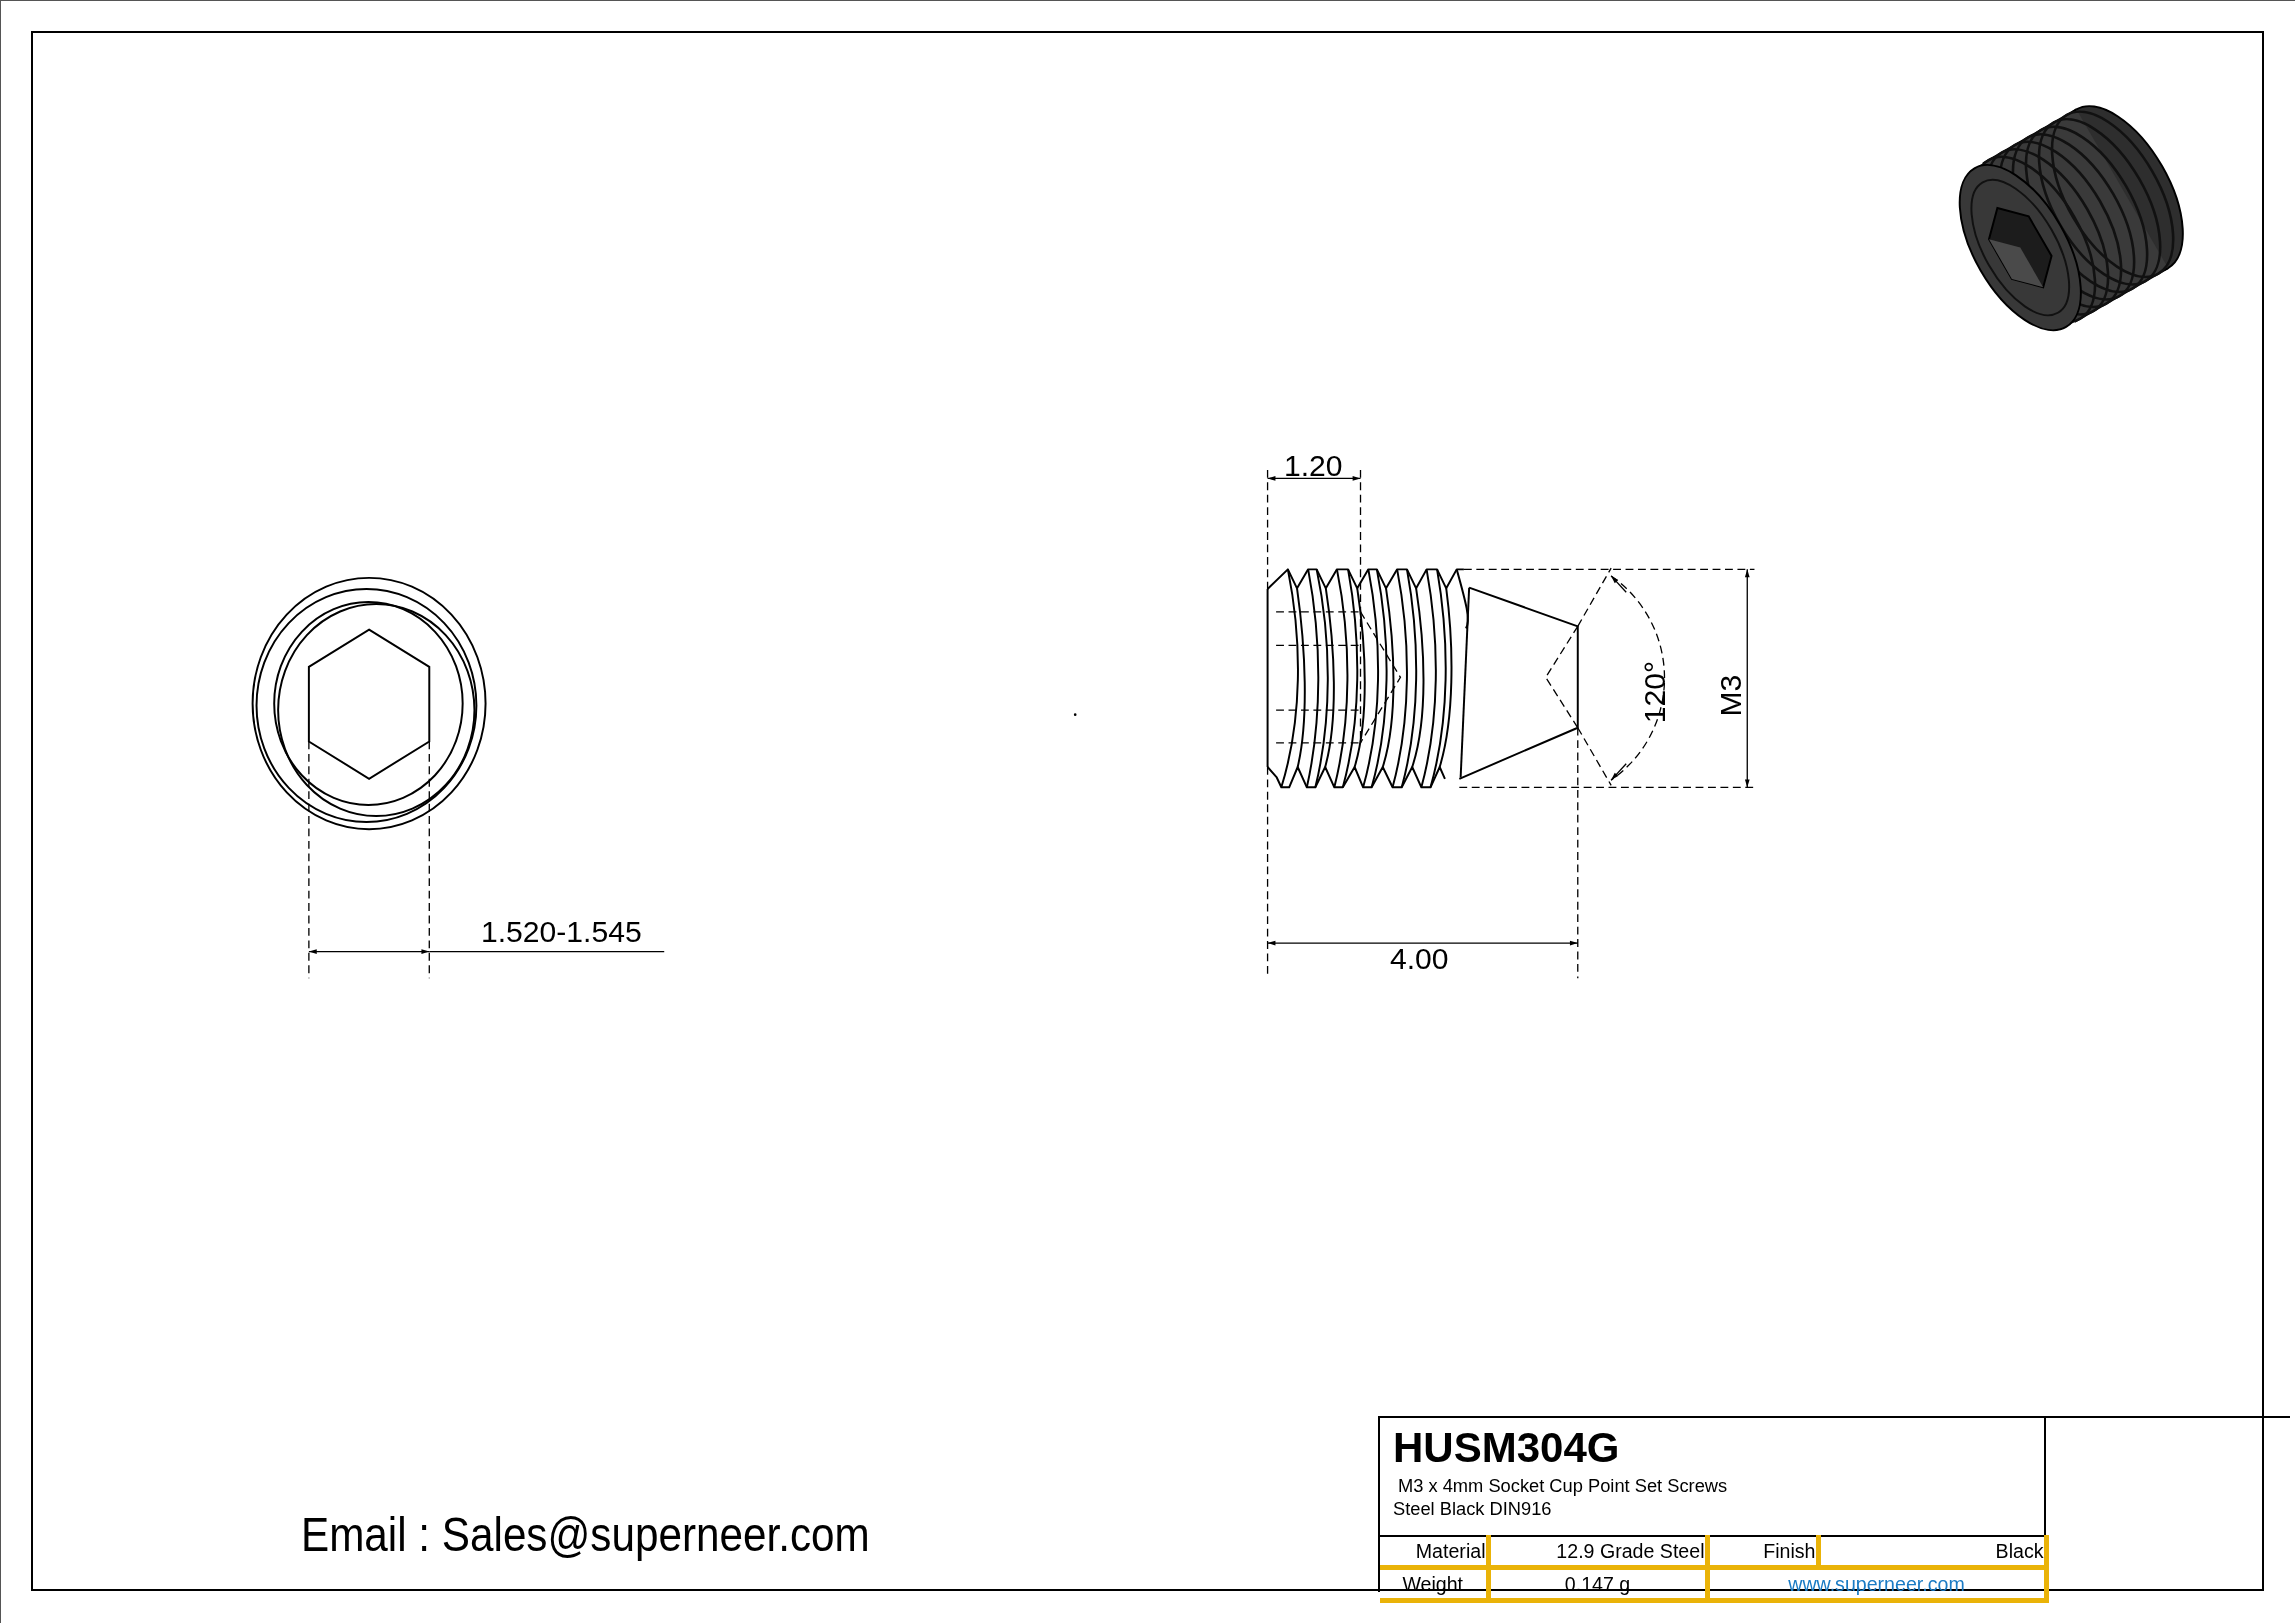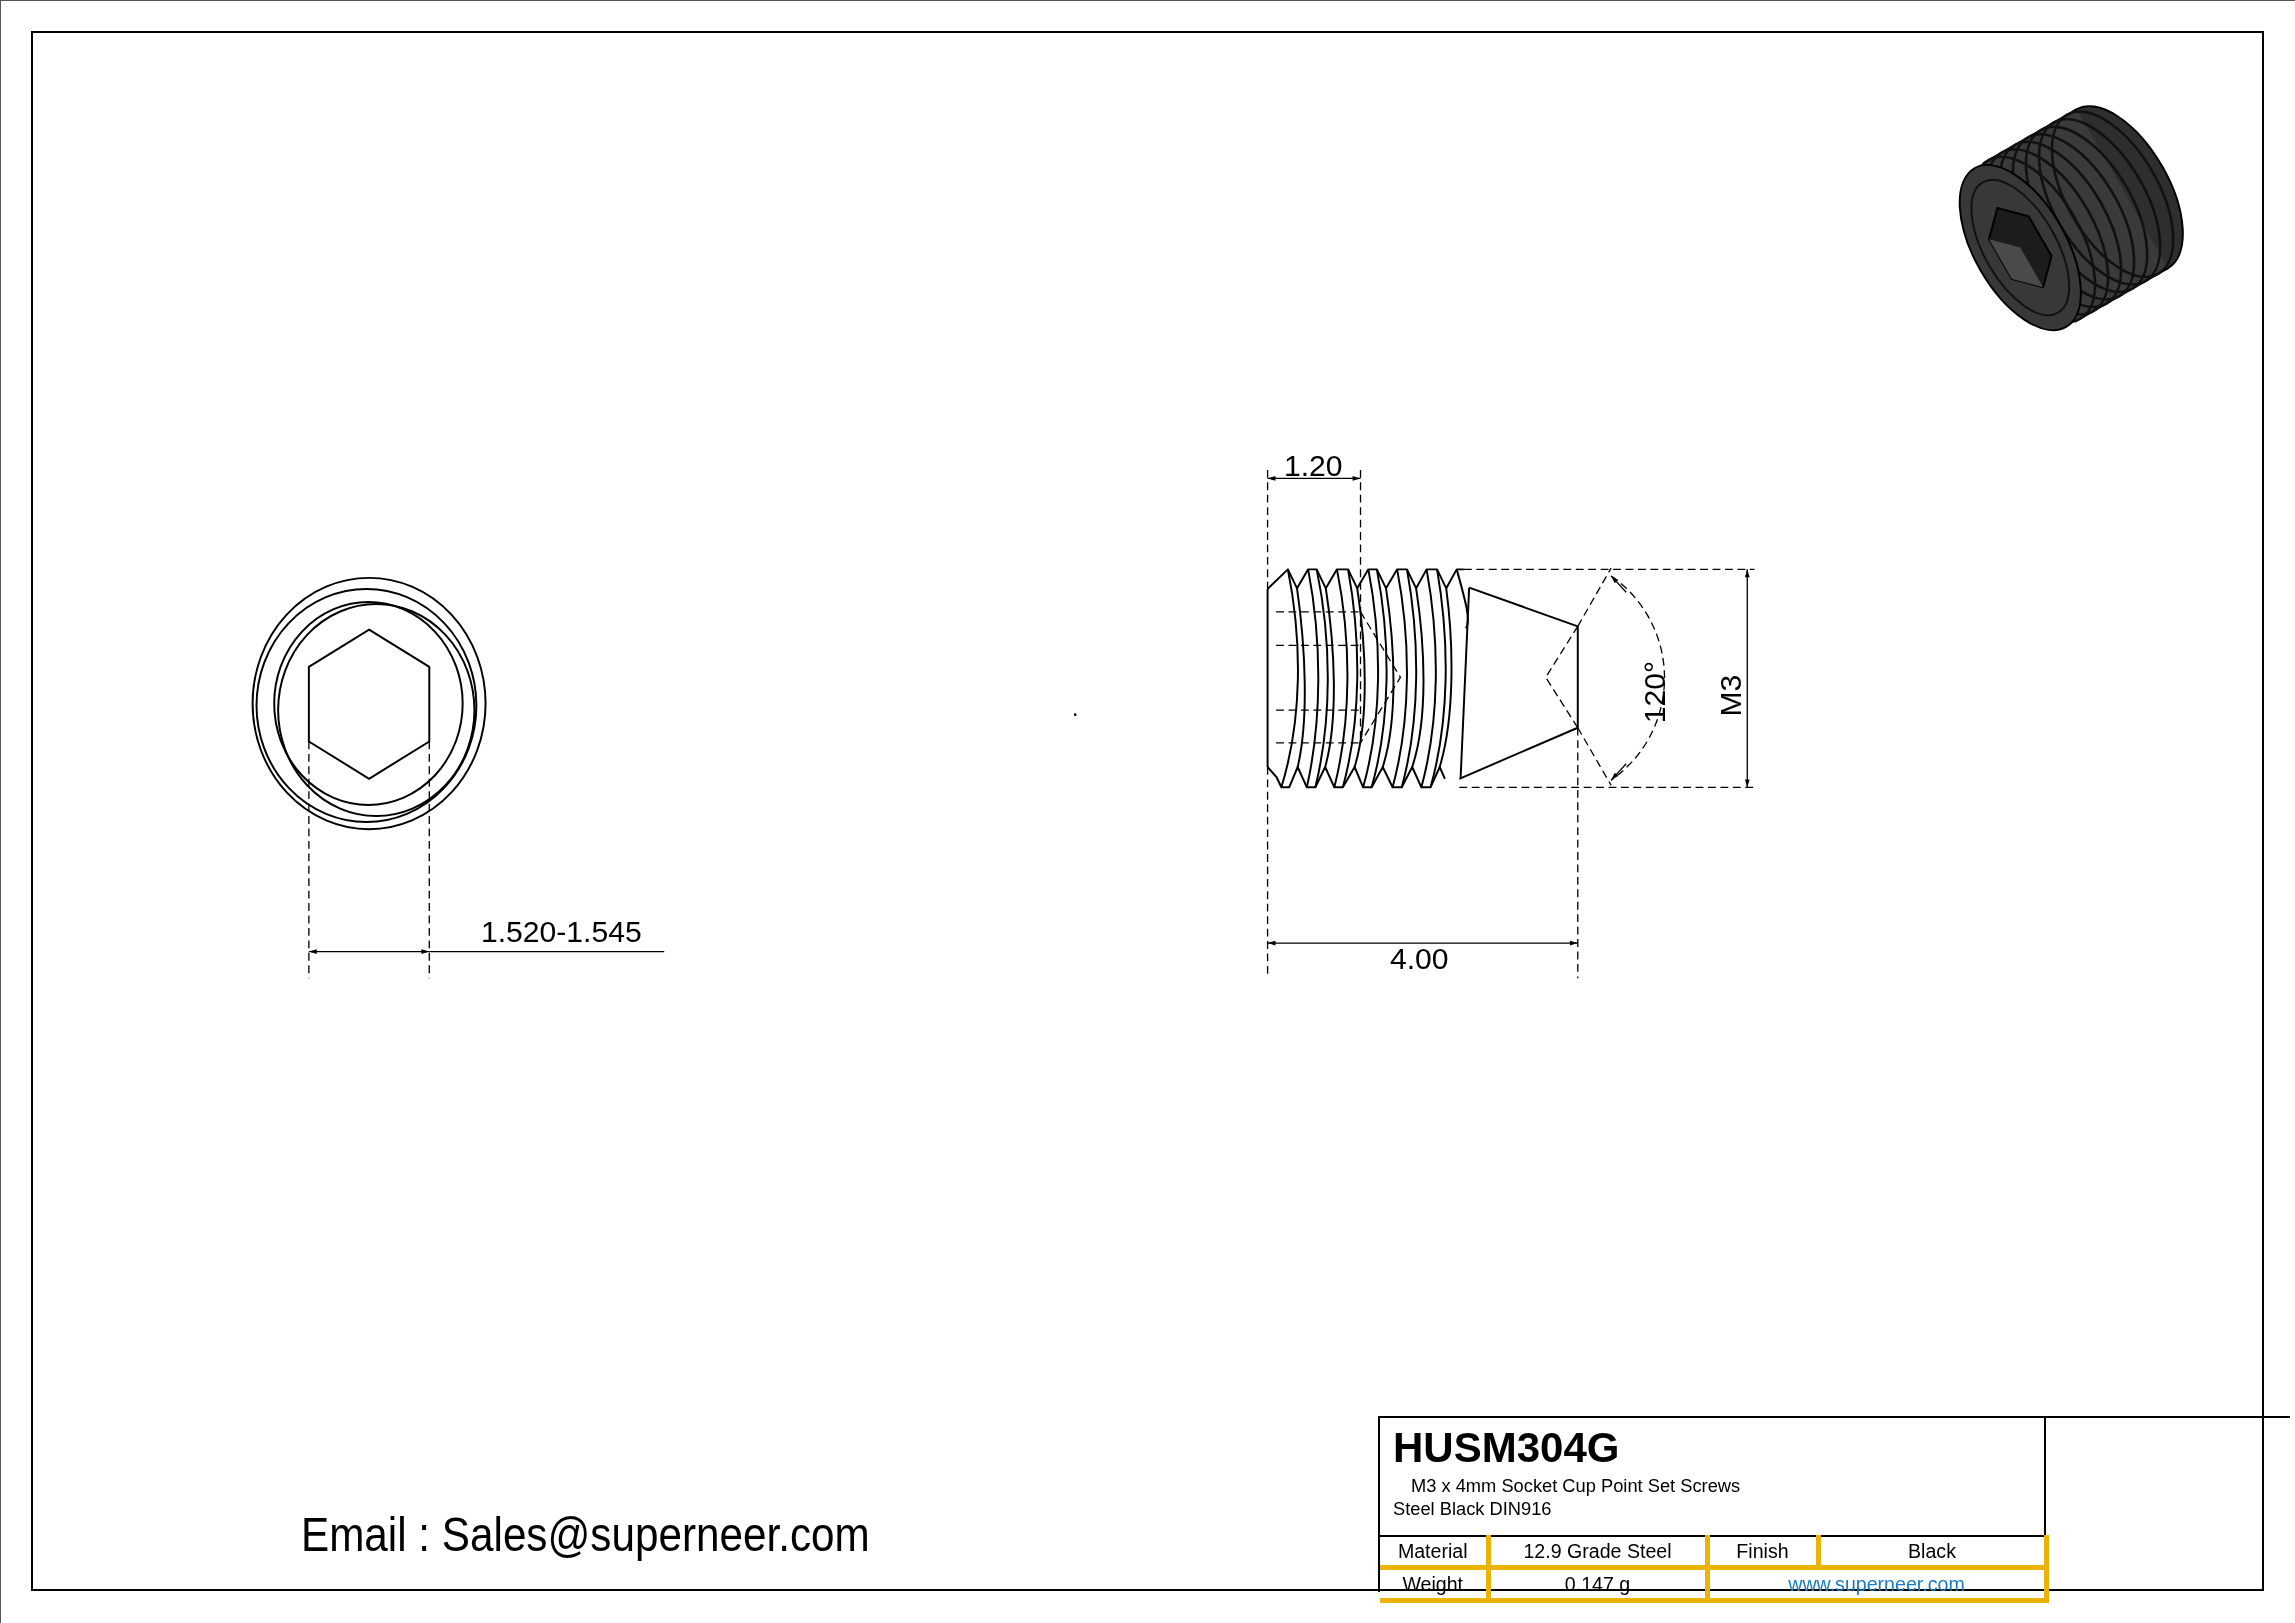--- a/index.html
+++ b/index.html
@@ -4,25 +4,25 @@
 <style>
   html, body { margin:0; padding:0; background:#ffffff; }
   body { width:2295px; height:1623px; position:relative; overflow:hidden; font-family:"Liberation Sans", sans-serif; }
   .page-edge { position:absolute; left:0; top:0; width:2294px; height:1622px; border:0.7px solid #555; }
   .frame { position:absolute; left:31px; top:31px; width:2233px; height:1560px; border:2px solid #000; box-sizing:border-box; }
   svg.drawing { position:absolute; left:0; top:0; }
   .dimtext { font-family:"Liberation Sans", sans-serif; fill:#000; }
   .title-block { position:absolute; left:1352px; top:1416px; width:912px; height:176px; border-top:2px solid #000; border-left:2px solid #000; box-sizing:border-box;margin-left:26px; }
   .tb-main { position:absolute; left:0; top:0; width:666px; height:117px; border-right:2px solid #000; box-sizing:border-box; }
   .tb-code { position:absolute; left:13px; top:9.2px; font-size:42px; font-weight:bold; color:#000; line-height:1; }
-  .tb-desc1 { position:absolute; left:31px; top:59px; font-size:18.3px; color:#000; line-height:1; }
+  .tb-desc1 { position:absolute; left:18px; top:59px; font-size:18.3px; color:#000; line-height:1; }
   .tb-desc2 { position:absolute; left:13px; top:82px; font-size:18.3px; color:#000; line-height:1; }
   .tb-table { position:absolute; left:0; top:117px; width:666px; height:60px; border-collapse:collapse; table-layout:fixed; }
   .tb-table td { border:5px solid #eab308; font-size:19.6px; color:#000; text-align:center; padding:0; height:28px; }
-  .tb-table tr:first-child td { border-top:2px solid #000; }
+  .tb-table tr:first-child td { border-top:2px solid #000;text-align:right; }
   .tb-table td.link { color:#1a7bc4; }
   .tb-logo { position:absolute; left:664px; top:0; width:247px; height:174px; border-left:2px solid #000; box-sizing:border-box; }
   .logo-text { position:absolute; left:0; width:100%; top:131px; text-align:center; font-size:34px; font-weight:bold; letter-spacing:2px; line-height:1; }
   .email { position:absolute; left:301px; top:1511px; font-size:48px; color:#000; line-height:1; transform:scaleX(0.88); transform-origin:left top; }
   .render-3d { position:absolute; left:1911px; top:62px; }
 </style>
 </head>
 <body>
 
 <div class="page-edge"></div>

